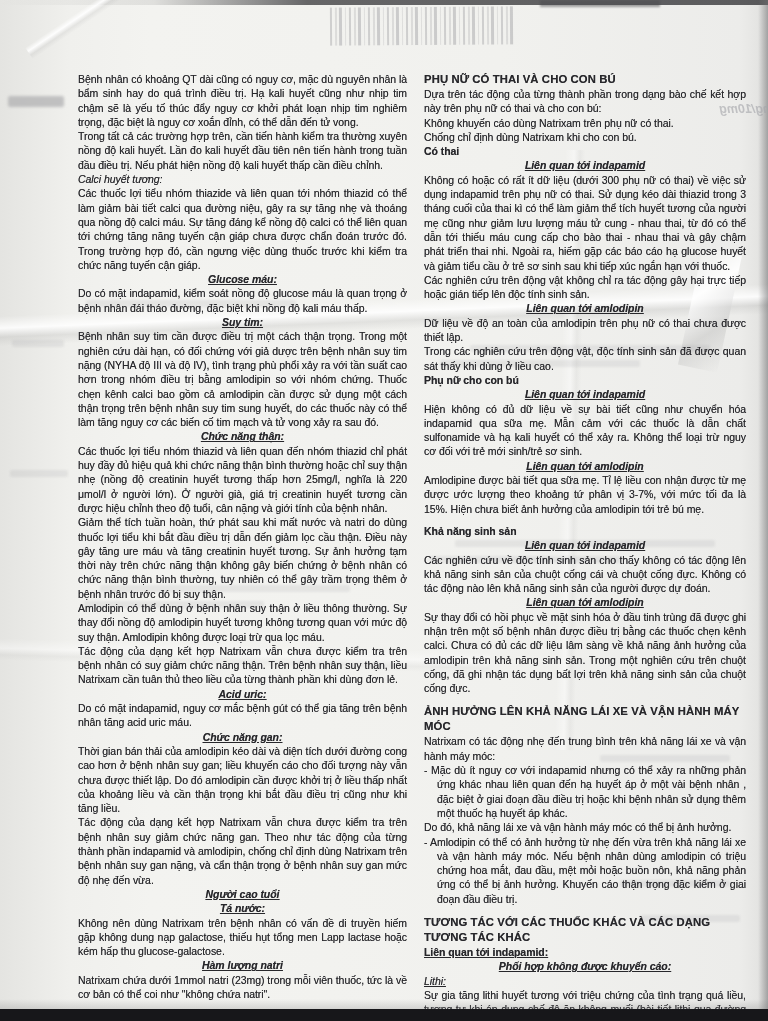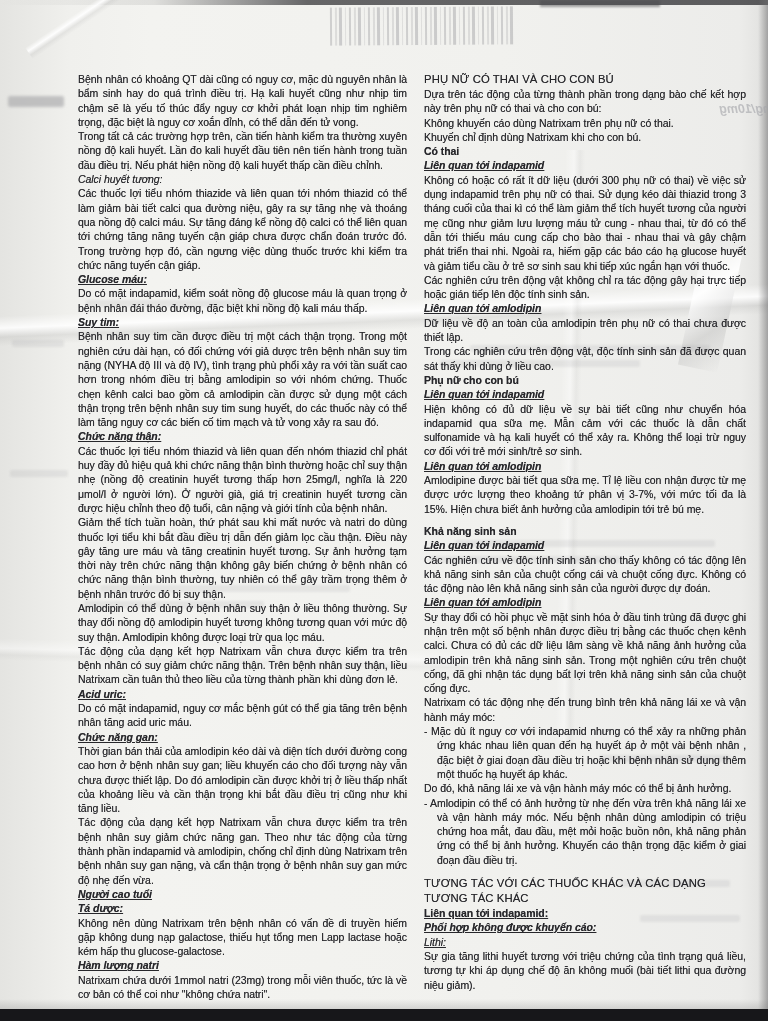--- a/index.html
+++ b/index.html
@@ -47,24 +47,24 @@
   .ghost-line{position:absolute;height:7px;background:rgba(105,110,122,.10);filter:blur(1px);border-radius:2px;}
   
   .col{position:absolute;top:51px;color:#27272b;font-size:10.5px;line-height:14.3px;
     text-shadow:0 0 .4px rgba(39,39,43,.65);letter-spacing:-.05px;margin-top:21px;}
   .col-left{left:78px;width:329px;}
   .col-right{left:424px;width:322px;}
   .blk.p{text-align:justify;}
   .blk.p-bullet{text-align:justify;padding-left:13px;text-indent:-13px;}
   .blk.h-italic{font-style:italic;}
   .blk.h-iu{font-style:italic;text-decoration:underline;}
-  .blk.h-biu{font-weight:bold;font-style:italic;text-decoration:underline;}
+  .blk.h-biu{font-weight:bold;font-style:italic;text-decoration:underline;text-align:center;}
   .blk.h-bold{font-weight:bold;}
   .blk.h-bu{font-weight:bold;text-decoration:underline;}
-  .blk.h-caps{font-weight:normal;font-size:11.3px;letter-spacing:.1px;line-height:15px;}
+  .blk.h-caps{font-weight:bold;font-size:11.3px;letter-spacing:.1px;line-height:15px;}
   .blk.h-caps:not(:first-child){margin-top:9px;}
   .blk.gap-top{margin-top:8px;}
 </style>
 </head>
 <body>
 
 <div class="page">
 
   <div class="top-edge"></div>
   <div class="top-edge-seg"></div>
@@ -109,47 +109,48 @@
       <div class="blk p">Các thuốc lợi tiểu nhóm thiazid và liên quan đến nhóm thiazid chỉ phát huy đầy đủ hiệu quả khi chức năng thận bình thường hoặc chỉ suy thận nhẹ (nồng độ creatinin huyết tương thấp hơn 25mg/l, nghĩa là 220 μmol/l ở người lớn). Ở người già, giá trị creatinin huyết tương cần được hiệu chỉnh theo độ tuổi, cân nặng và giới tính của bệnh nhân.</div>
       <div class="blk p">Giảm thể tích tuần hoàn, thứ phát sau khi mất nước và natri do dùng thuốc lợi tiểu khi bắt đầu điều trị dẫn đến giảm lọc cầu thận. Điều này gây tăng ure máu và tăng creatinin huyết tương. Sự ảnh hưởng tạm thời này trên chức năng thận không gây biến chứng ở bệnh nhân có chức năng thận bình thường, tuy nhiên có thể gây trầm trọng thêm ở bệnh nhân trước đó bị suy thận.</div>
       <div class="blk p">Amlodipin có thể dùng ở bệnh nhân suy thận ở liều thông thường. Sự thay đổi nồng độ amlodipin huyết tương không tương quan với mức độ suy thận. Amlodipin không được loại trừ qua lọc máu.</div>
       <div class="blk p">Tác động của dạng kết hợp Natrixam vẫn chưa được kiểm tra trên bệnh nhân có suy giảm chức năng thận. Trên bệnh nhân suy thận, liều Natrixam cần tuân thủ theo liều của từng thành phần khi dùng đơn lẻ.</div>
       <div class="blk h-biu">Acid uric:</div>
       <div class="blk p">Do có mặt indapamid, nguy cơ mắc bệnh gút có thể gia tăng trên bệnh nhân tăng acid uric máu.</div>
       <div class="blk h-biu">Chức năng gan:</div>
       <div class="blk p">Thời gian bán thải của amlodipin kéo dài và diện tích dưới đường cong cao hơn ở bệnh nhân suy gan; liều khuyến cáo cho đối tượng này vẫn chưa được thiết lập. Do đó amlodipin cần được khởi trị ở liều thấp nhất của khoảng liều và cần thận trọng khi bắt đầu điều trị cũng như khi tăng liều.</div>
       <div class="blk p">Tác động của dạng kết hợp Natrixam vẫn chưa được kiểm tra trên bệnh nhân suy giảm chức năng gan. Theo như tác động của từng thành phần indapamid và amlodipin, chống chỉ định dùng Natrixam trên bệnh nhân suy gan nặng, và cẩn thận trọng ở bệnh nhân suy gan mức độ nhẹ đến vừa.</div>
       <div class="blk h-biu">Người cao tuổi</div>
-      <div class="blk h-biu">Tá dược:</div>
+      <div class="blk h-biu">Tá nước:</div>
       <div class="blk p">Không nên dùng Natrixam trên bệnh nhân có vấn đề di truyền hiếm gặp không dung nạp galactose, thiếu hụt tổng men Lapp lactase hoặc kém hấp thu glucose-galactose.</div>
       <div class="blk h-biu">Hàm lượng natri</div>
       <div class="blk p">Natrixam chứa dưới 1mmol natri (23mg) trong mỗi viên thuốc, tức là về cơ bản có thể coi như "không chứa natri".</div>
     </div>
   <div class="col col-right">
       <div class="blk h-caps">PHỤ NỮ CÓ THAI VÀ CHO CON BÚ</div>
       <div class="blk p">Dựa trên tác động của từng thành phần trong dạng bào chế kết hợp này trên phụ nữ có thai và cho con bú:</div>
       <div class="blk p">Không khuyến cáo dùng Natrixam trên phụ nữ có thai.</div>
-      <div class="blk p">Khuyến chỉ định dùng Natrixam khi cho con bú.</div>
+      <div class="blk p">Chống chỉ định dùng Natrixam khi cho con bú.</div>
       <div class="blk h-bold">Có thai</div>
       <div class="blk h-biu">Liên quan tới indapamid</div>
       <div class="blk p">Không có hoặc có rất ít dữ liệu (dưới 300 phụ nữ có thai) về việc sử dụng indapamid trên phụ nữ có thai. Sử dụng kéo dài thiazid trong 3 tháng cuối của thai kì có thể làm giảm thể tích huyết tương của người mẹ cũng như giảm lưu lượng máu tử cung - nhau thai, từ đó có thể dẫn tới thiếu máu cung cấp cho bào thai - nhau thai và gây chậm phát triển thai nhi. Ngoài ra, hiếm gặp các báo cáo hạ glucose huyết và giảm tiểu cầu ở trẻ sơ sinh sau khi tiếp xúc ngắn hạn với thuốc.</div>
       <div class="blk p">Các nghiên cứu trên động vật không chỉ ra tác động gây hại trực tiếp hoặc gián tiếp lên độc tính sinh sản.</div>
       <div class="blk h-biu">Liên quan tới amlodipin</div>
       <div class="blk p">Dữ liệu về độ an toàn của amlodipin trên phụ nữ có thai chưa được thiết lập.</div>
       <div class="blk p">Trong các nghiên cứu trên động vật, độc tính sinh sản đã được quan sát thấy khi dùng ở liều cao.</div>
       <div class="blk h-bold">Phụ nữ cho con bú</div>
       <div class="blk h-biu">Liên quan tới indapamid</div>
       <div class="blk p">Hiện không có đủ dữ liệu về sự bài tiết cũng như chuyển hóa indapamid qua sữa mẹ. Mẫn cảm với các thuốc là dẫn chất sulfonamide và hạ kali huyết có thể xảy ra. Không thể loại trừ nguy cơ đối với trẻ mới sinh/trẻ sơ sinh.</div>
       <div class="blk h-biu">Liên quan tới amlodipin</div>
       <div class="blk p">Amlodipine được bài tiết qua sữa mẹ. Tỉ lệ liều con nhận được từ mẹ được ước lượng theo khoảng tứ phân vị 3-7%, với mức tối đa là 15%. Hiện chưa biết ảnh hưởng của amlodipin tới trẻ bú mẹ.</div>
       <div class="blk h-bold gap-top">Khả năng sinh sản</div>
       <div class="blk h-biu">Liên quan tới indapamid</div>
       <div class="blk p">Các nghiên cứu về độc tính sinh sản cho thấy không có tác động lên khả năng sinh sản của chuột cống cái và chuột cống đực. Không có tác động nào lên khả năng sinh sản của người được dự đoán.</div>
       <div class="blk h-biu">Liên quan tới amlodipin</div>
       <div class="blk p">Sự thay đổi có hồi phục về mặt sinh hóa ở đầu tinh trùng đã được ghi nhận trên một số bệnh nhân được điều trị bằng các thuốc chẹn kênh calci. Chưa có đủ các dữ liệu lâm sàng về khả năng ảnh hưởng của amlodipin trên khả năng sinh sản. Trong một nghiên cứu trên chuột cống, đã ghi nhận tác dụng bất lợi trên khả năng sinh sản của chuột cống đực.</div>
+      <div class="blk h-caps">ẢNH HƯỞNG LÊN KHẢ NĂNG LÁI XE VÀ VẬN HÀNH MÁY MÓC</div>
       <div class="blk p">Natrixam có tác động nhẹ đến trung bình trên khả năng lái xe và vận hành máy móc:</div>
       <div class="blk p-bullet">- Mặc dù ít nguy cơ với indapamid nhưng có thể xảy ra những phản ứng khác nhau liên quan đến hạ huyết áp ở một vài bệnh nhân , đặc biệt ở giai đoạn đầu điều trị hoặc khi bệnh nhân sử dụng thêm một thuốc hạ huyết áp khác.</div>
       <div class="blk p">Do đó, khả năng lái xe và vận hành máy móc có thể bị ảnh hưởng.</div>
       <div class="blk p-bullet">- Amlodipin có thể có ảnh hưởng từ nhẹ đến vừa trên khả năng lái xe và vận hành máy móc. Nếu bệnh nhân dùng amlodipin có triệu chứng hoa mắt, đau đầu, mệt mỏi hoặc buồn nôn, khả năng phản ứng có thể bị ảnh hưởng. Khuyến cáo thận trọng đặc kiểm ở giai đoạn đầu điều trị.</div>
       <div class="blk h-caps">TƯƠNG TÁC VỚI CÁC THUỐC KHÁC VÀ CÁC DẠNG TƯƠNG TÁC KHÁC</div>
       <div class="blk h-bu">Liên quan tới indapamid:</div>
       <div class="blk h-biu">Phối hợp không được khuyến cáo:</div>
       <div class="blk h-iu">Lithi:</div>
       <div class="blk p">Sự gia tăng lithi huyết tương với triệu chứng của tình trạng quá liều, tương tự khi áp dụng chế độ ăn không muối (bài tiết lithi qua đường niệu giảm).</div>
     </div>

